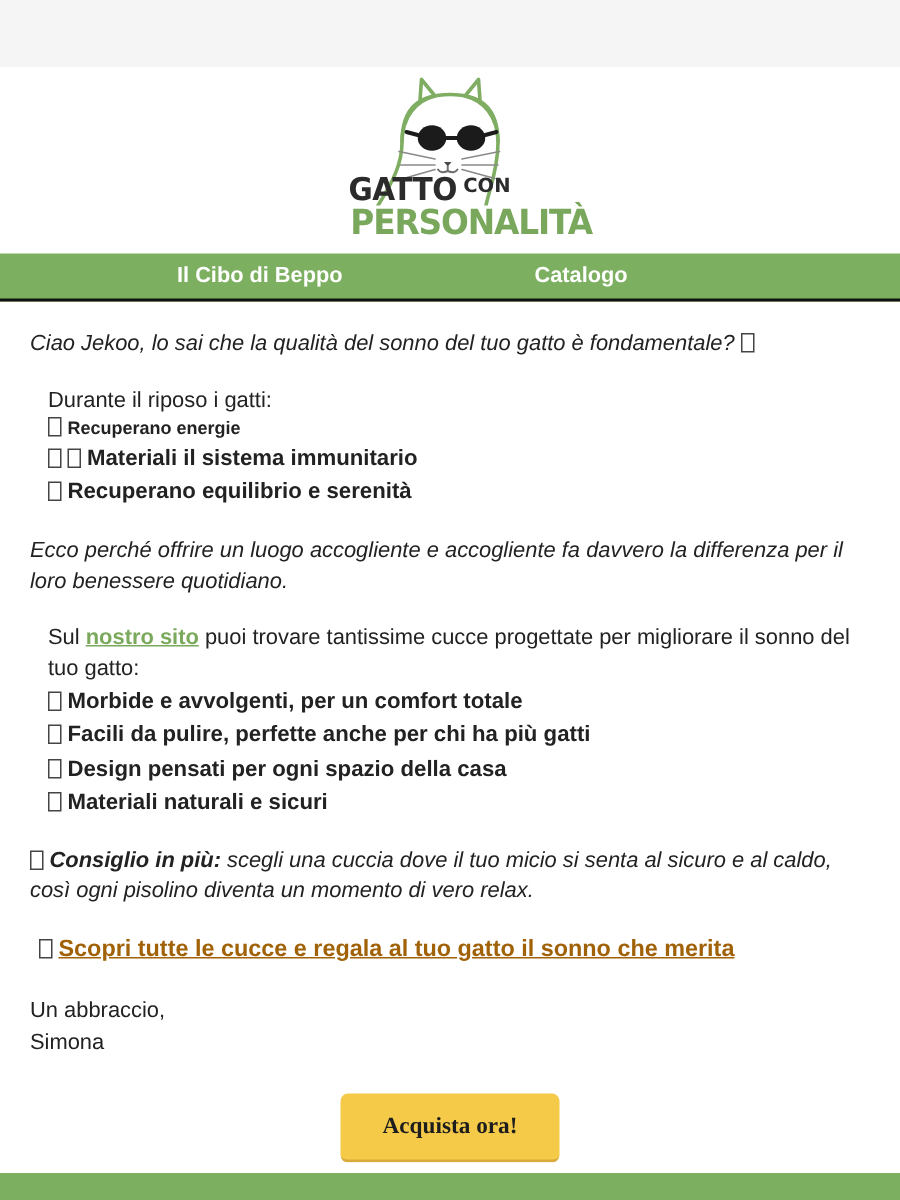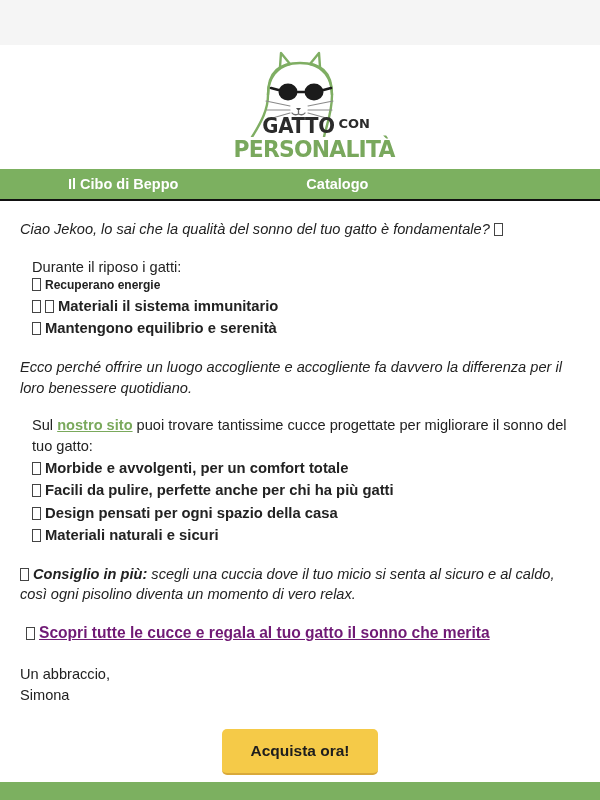--- a/index.html
+++ b/index.html
@@ -40,21 +40,21 @@
     top: 0;
     left: 8px;
     width: 124px;
     height: 86px;
   }
   .logo-words {
     position: absolute;
     bottom: 2px;
     left: 0;
     width: 140px;
-    text-align: right;
+    text-align: left;
     line-height: 1;
   }
   .logo-line1 {
     font-family: "DejaVu Sans", sans-serif;
     font-weight: bold;
     font-size: 21px;
     color: #2b2b2b;
     letter-spacing: -0.4px;
     display: inline-block;
     transform: scaleX(0.94);
@@ -87,21 +87,21 @@
     border-bottom: 2px solid #111111;
     box-sizing: content-box;
   }
   .nav-item {
     color: #ffffff;
     font-size: 14.5px;
     font-weight: bold;
     font-family: "Liberation Sans", sans-serif;
     white-space: nowrap;
   }
-  .nav-item-1 { margin-left: 68px; }
+  .nav-item-1 { margin-left: 118px; }
   .nav-item-2 { margin-left: 128px; }
 
   
   .content {
     padding: 18px 20px 0 20px;
     color: #222222;
     font-size: 14.6px;
     line-height: 1.42;
   }
   .para {
@@ -139,21 +139,21 @@
     margin-left: 4px;
     margin-right: 0;
   }
 
   a.greenlink {
     color: #7aa95c;
     font-weight: bold;
     text-decoration: underline;
   }
   a.cta-link {
-    color: #701a75;
+    color: #a16207;
     font-weight: bold;
     font-size: 15.6px;
     text-decoration: underline;
     margin-top: 38px;
   }
   .cta-line {
     margin: 0 0 20px 0;
     padding-left: 6px;
   }
   .bold { font-weight: bold; }
@@ -167,21 +167,21 @@
   .btn-wrap {
     text-align: center;
     margin-top: 2px;
   }
   .buy-button {
     display: inline-block;
     background: #f5ca48;
     color: #1d1d1d;
     font-weight: bold;
     font-size: 15.5px;
-    font-family: Liberation Sans, sans-serif;
+    font-family: Liberation Serif, serif;
     padding: 13px 28px;
     border: none;
     border-radius: 5px;
     border-bottom: 2px solid #d9a93a;
     cursor: pointer;
   }
 
   
   .footer-bar {
     position: absolute;
@@ -223,21 +223,21 @@
 </div>
 
 <div class="content">
 
   <p class="para"><span>Ciao Jekoo, lo sai che la qualità del sonno del tuo gatto è fondamentale?</span><span class="tofu tofu-inline"></span></p>
 
   <div class="list">
     <div class="para-tight">Durante il riposo i gatti:</div>
     <div class="list-row"><span class="tofu"></span><span>Recuperano energie</span></div>
     <div class="list-row-2"><span class="tofu"></span><span class="tofu"></span><span>Materiali il sistema immunitario</span></div>
-    <div class="list-row-2"><span class="tofu"></span><span>Mantengono equilibrio e serenità</span></div>
+    <div class="list-row-2"><span class="tofu"></span><span>Recuperano equilibrio e serenità</span></div>
   </div>
 
   <p class="para">Ecco perché offrire un luogo accogliente e accogliente fa davvero la differenza per il loro benessere quotidiano.</p>
 
   <div class="list">
     <div class="para-tight"><span>Sul </span><a class="greenlink" href="#">nostro sito</a><span> puoi trovare tantissime cucce progettate per migliorare il sonno del tuo gatto:</span></div>
     <div class="list-row-2"><span class="tofu"></span><span>Morbide e avvolgenti, per un comfort totale</span></div>
     <div class="list-row-2"><span class="tofu"></span><span>Facili da pulire, perfette anche per chi ha più gatti</span></div>
     <div class="list-row-2"><span class="tofu"></span><span>Design pensati per ogni spazio della casa</span></div>
     <div class="list-row-2"><span class="tofu"></span><span>Materiali naturali e sicuri</span></div>

